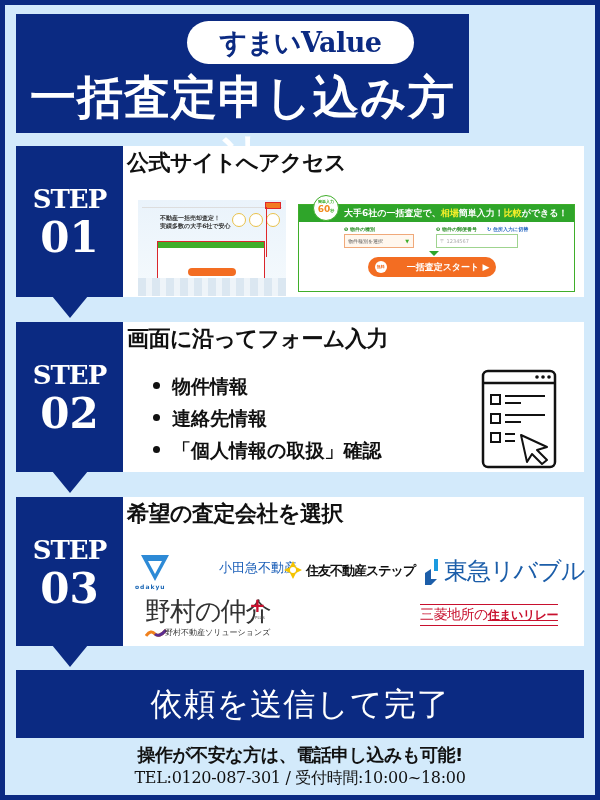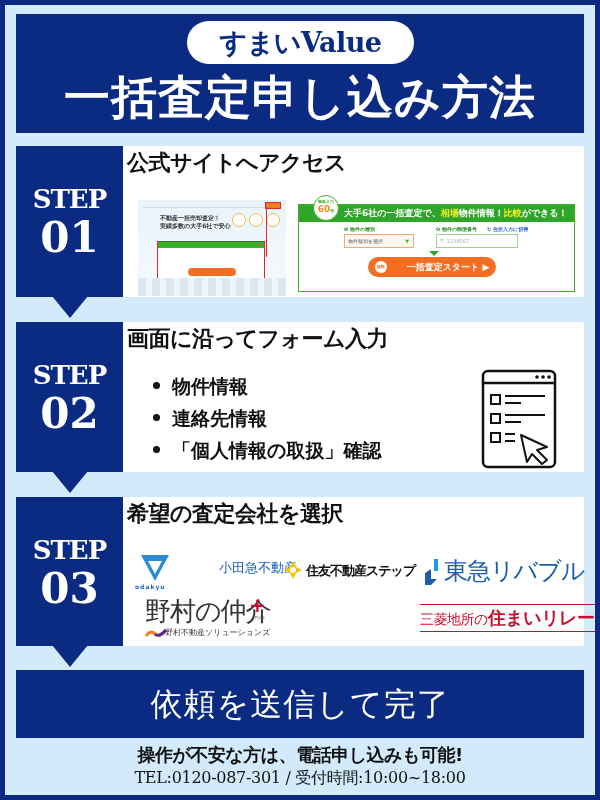--- a/index.html
+++ b/index.html
@@ -7,21 +7,21 @@
   body {
     background: #0b2a82;
     font-family: "DejaVu Sans", "Liberation Sans", sans-serif;
     position: relative;
   }
   .frame {
     position: absolute; left: 5px; top: 5px; right: 5px; bottom: 5px;
     background: #d3eafb;
   }
   .header {
-    position: absolute; left: 16px; top: 14px; width: 568px; height: 119px;
+    position: absolute; left: 16px; top: 14px; width: 453px; height: 119px;
     background: #0b2a82;
   }
   .pill {
     position: absolute; left: 171px; top: 7px; width: 227px; height: 43px;
     background: #fff; border-radius: 22px;
     color: #0b2a82; font-weight: bold; font-size: 27px;
     display: flex; align-items: center; justify-content: center;
     font-family: "DejaVu Serif", "Liberation Serif", serif;
     letter-spacing: -0.5px;
   }
@@ -126,21 +126,21 @@
   .lg-sumitomo { left: 183px; top: 65px; font-size: 13px; color: #111; letter-spacing: -1px; }
   .tokyu-mark { position: absolute; left: 300px; top: 60px; width: 18px; height: 28px; }
   .lg-tokyu { left: 321px; top: 58px; font-size: 24px; color: #1c5ea9; font-weight: normal; letter-spacing: -1px; }
   .lg-nomura { left: 22px; top: 97px; font-size: 26px; color: #333; font-weight: normal; letter-spacing: -1px; }
   .nomura-plus { position: absolute; left: 126px; top: 96px; color: #c8102e; font-size: 20px; font-weight: bold; }
   .nomura-plus-sub { position: absolute; left: 132px; top: 118px; font-size: 4px; color: #555; }
   .lg-nomura-sub { left: 42px; top: 130px; font-size: 8px; color: #333; font-weight: normal; }
   .nomura-swoosh { position: absolute; left: 22px; top: 131px; width: 22px; height: 10px; }
   .lg-mitsui { left: 167px; top: 105px; font-size: 22px; color: #b7162c; letter-spacing: 0px; }
   .lg-mitsubishi { left: 297px; top: 107px; font-size: 14px; color: #c8102e; font-weight: normal; border-top: 1px solid #c8102e; border-bottom: 1px solid #c8102e; padding: 1px 0; letter-spacing: -0.5px; }
-  .lg-mitsubishi b { font-size: 18px; }
+  .lg-mitsubishi b { font-size: 12px; text-decoration: underline; }
   
   .final {
     position: absolute; left: 16px; top: 670px; width: 568px; height: 68px;
     background: #0b2a82; color: #fff; font-size: 32px; font-weight: normal;
     text-align: center; line-height: 68px; letter-spacing: 1px;
   }
   .note1 {
     position: absolute; left: 0; right: 0; top: 743px; text-align: center;
     font-size: 18px; font-weight: bold; color: #111; letter-spacing: -0.5px;
   }
@@ -186,21 +186,21 @@
       </div>
       <div class="redline"></div>
       <div class="city"></div>
     </div>
 
     <div class="form1">
       <div class="sixty">
         <small>簡単入力</small>
         <span>60</span><small style="display:inline">秒</small>
       </div>
-      <div class="bar"><span>大手6社の一括査定で、</span><span class="hl">相場</span><span>物件情報！</span><span class="hl">比較</span><span>ができる！</span></div>
+      <div class="bar"><span>大手6社の一括査定で、</span><span class="hl">相場</span><span>簡単入力！</span><span class="hl">比較</span><span>ができる！</span></div>
       <div class="f1lbl" style="left:45px">❶ 物件の種別</div>
       <div class="f1lbl" style="left:137px"><span>❷ 物件の郵便番号</span><span class="sw">↻ 住所入力に切替</span></div>
       <div class="sel"><span>物件種別を選択</span><span class="dd">▼</span></div>
       <div class="zip">〒 1234567</div>
       <div class="tri"></div>
       <div class="start">
         <span class="free">無料</span>
         <span>一括査定スタート ▶</span>
       </div>
     </div>

